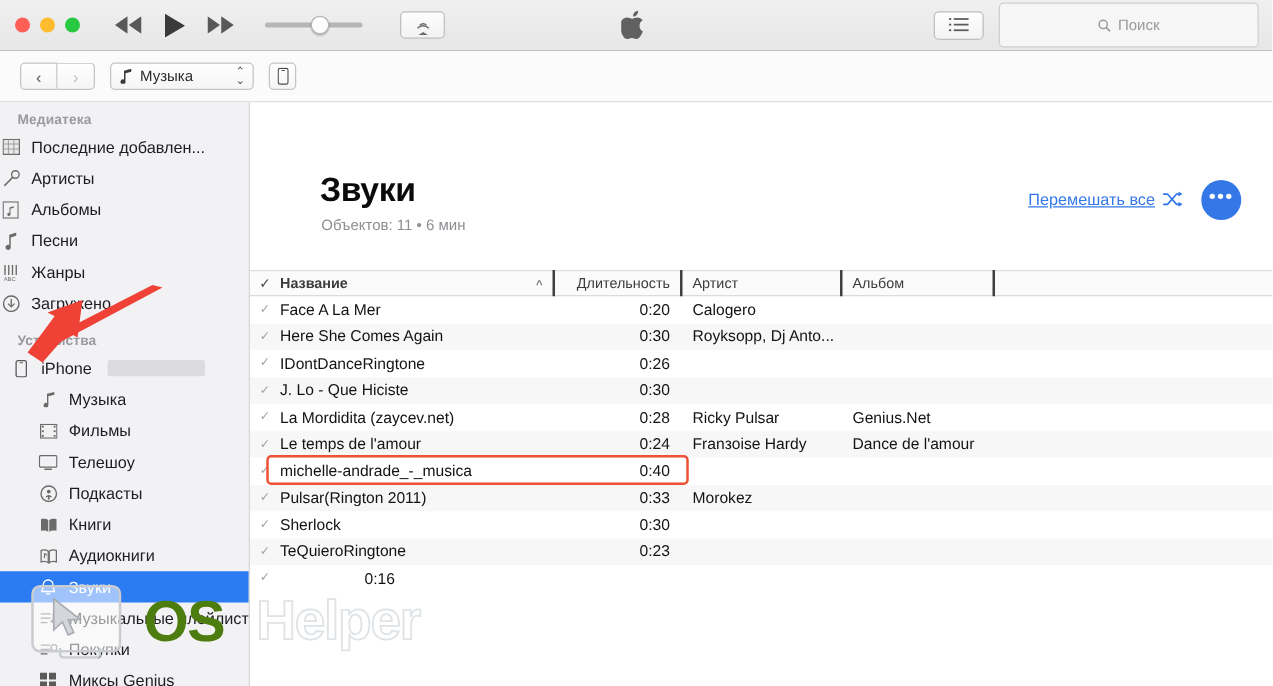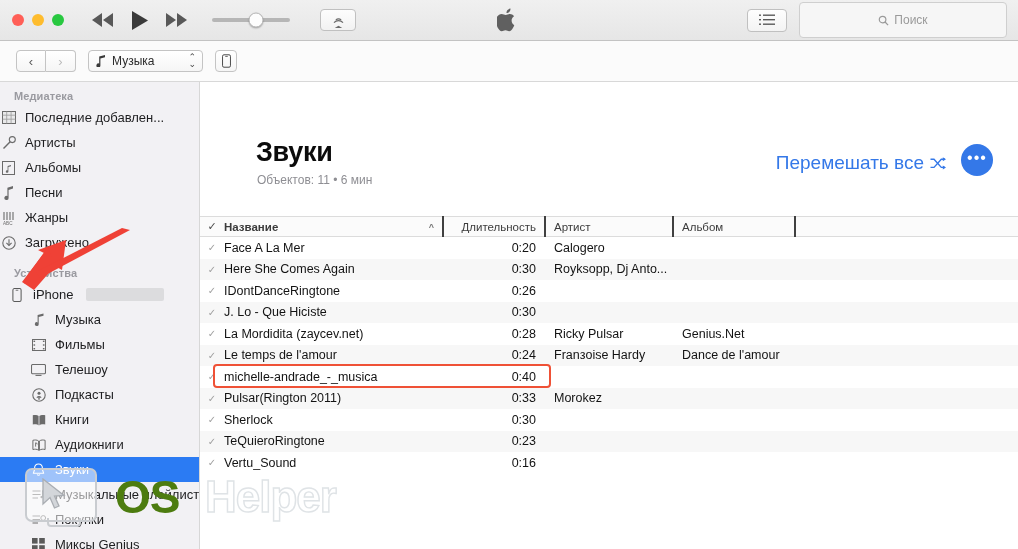--- a/index.html
+++ b/index.html
@@ -102,21 +102,21 @@
   .srow .lbl { white-space:nowrap; overflow:hidden; }
   .disc { width:9px; text-align:center; font-size:8px; color:#6b6b6b; margin-left:-10px; margin-right:1px; }
   .blur-name { display:inline-block; width:78px; height:13px; background:#dcdcde; border-radius:2px; vertical-align:middle; margin-left:5px; }
 
   
   .main { position:absolute; left:200px; top:82px; width:818px; height:467px; background:#fff; }
   .hdr { position:relative; height:134px; }
   .hdr-title { position:absolute; left:56px; top:55px; font-size:27px; font-weight:700; color:#0b0b0b; letter-spacing:-.3px; }
   .hdr-sub { position:absolute; left:57px; top:91px; font-size:12px; color:#8e8e93; }
   .shuffle { position:absolute; right:72px; top:70px; display:flex; align-items:center; gap:6px;
-             font-size:19px; color:#3478e8; white-space:nowrap; }
+             font-size:13px; color:#3478e8; white-space:nowrap;text-decoration:underline; }
   .more {
     position:absolute; right:25px; top:62px; width:32px; height:32px; border-radius:50%;
     background:#3478e8; color:#fff; display:flex; align-items:center; justify-content:center;
     font-size:16px; letter-spacing:1px; line-height:0; padding-bottom:4px;
   }
 
   
   .tbl { position:absolute; left:0; top:134px; width:818px; }
   .thead {
     display:flex; height:21px; align-items:center;
@@ -605,21 +605,20 @@
         <div class="c-name">TeQuieroRingtone</div>
         <div class="c-dur">0:23</div>
         <div class="c-art"></div>
         <div class="c-alb"></div>
       </div>
 
       <div class="row">
         <div class="c-check">
             <span class="chk">✓</span>
           </div>
-        <div class="c-name">Vertu_Sound</div>
         <div class="c-dur">0:16</div>
         <div class="c-art"></div>
         <div class="c-alb"></div>
       </div>
     </div>
   </div>
 
   <svg class="arrow" viewBox="0 0 110 64">
     <polygon points="0,54 22,25 16,22 44,12 40,42 33,38 12,62" fill="#ef4136"></polygon>
     <path d="M18 50 L108 2 L100 0 L14 44 Z" fill="#ef4136"></path>

